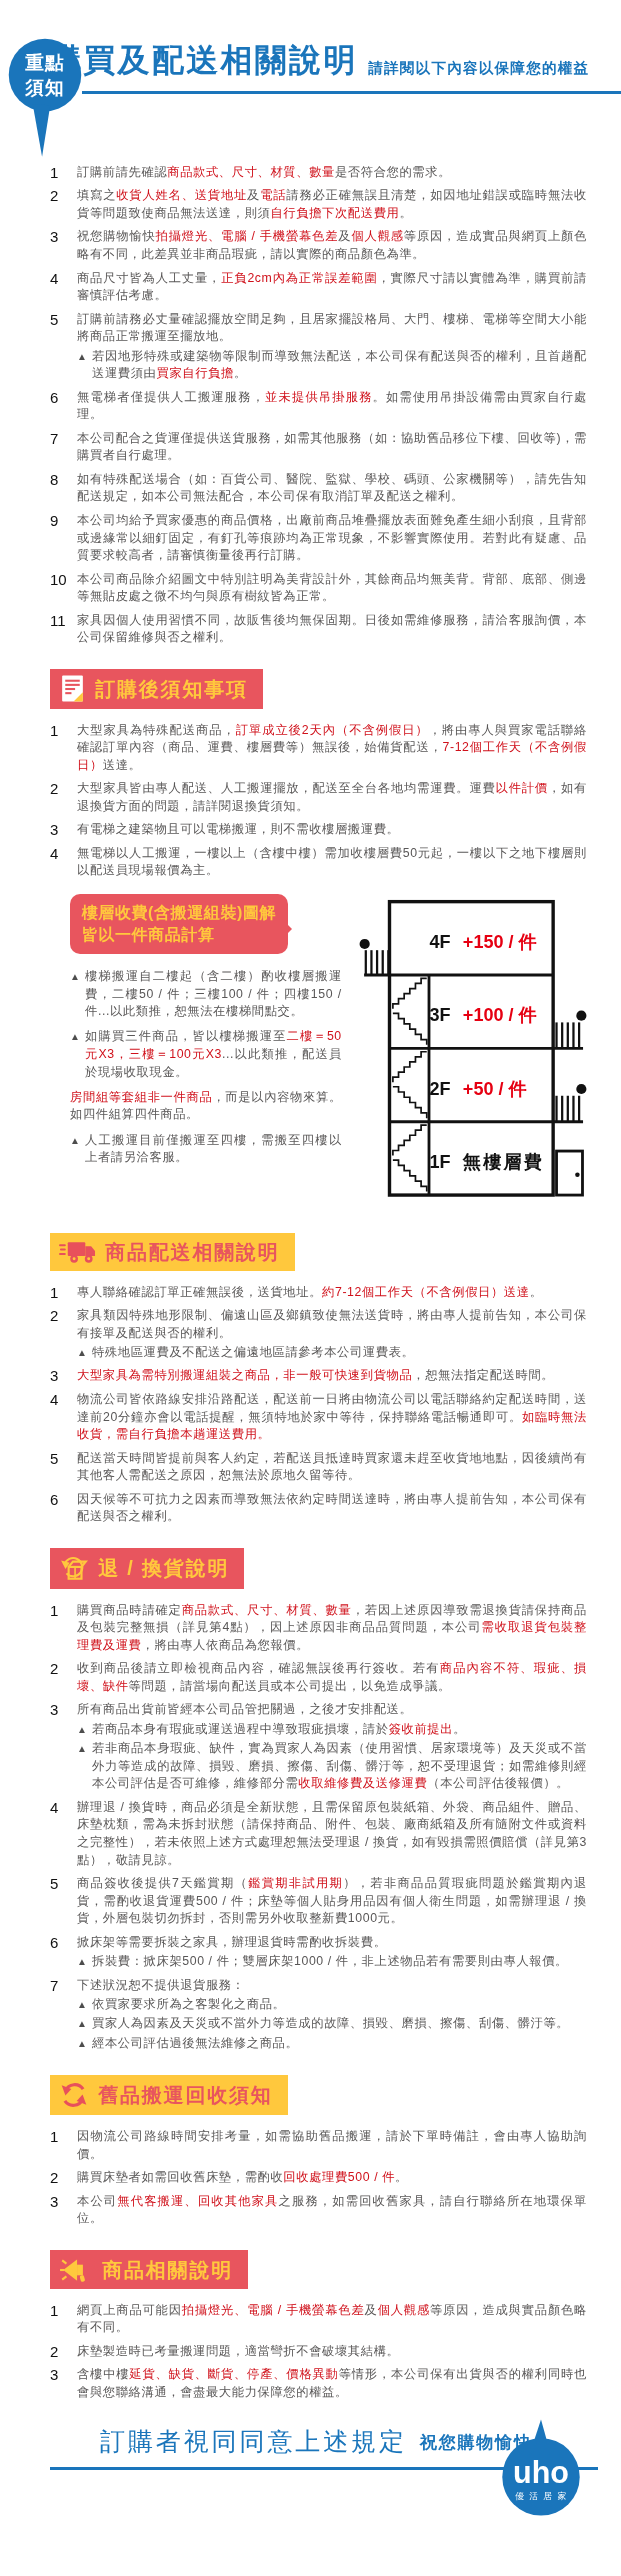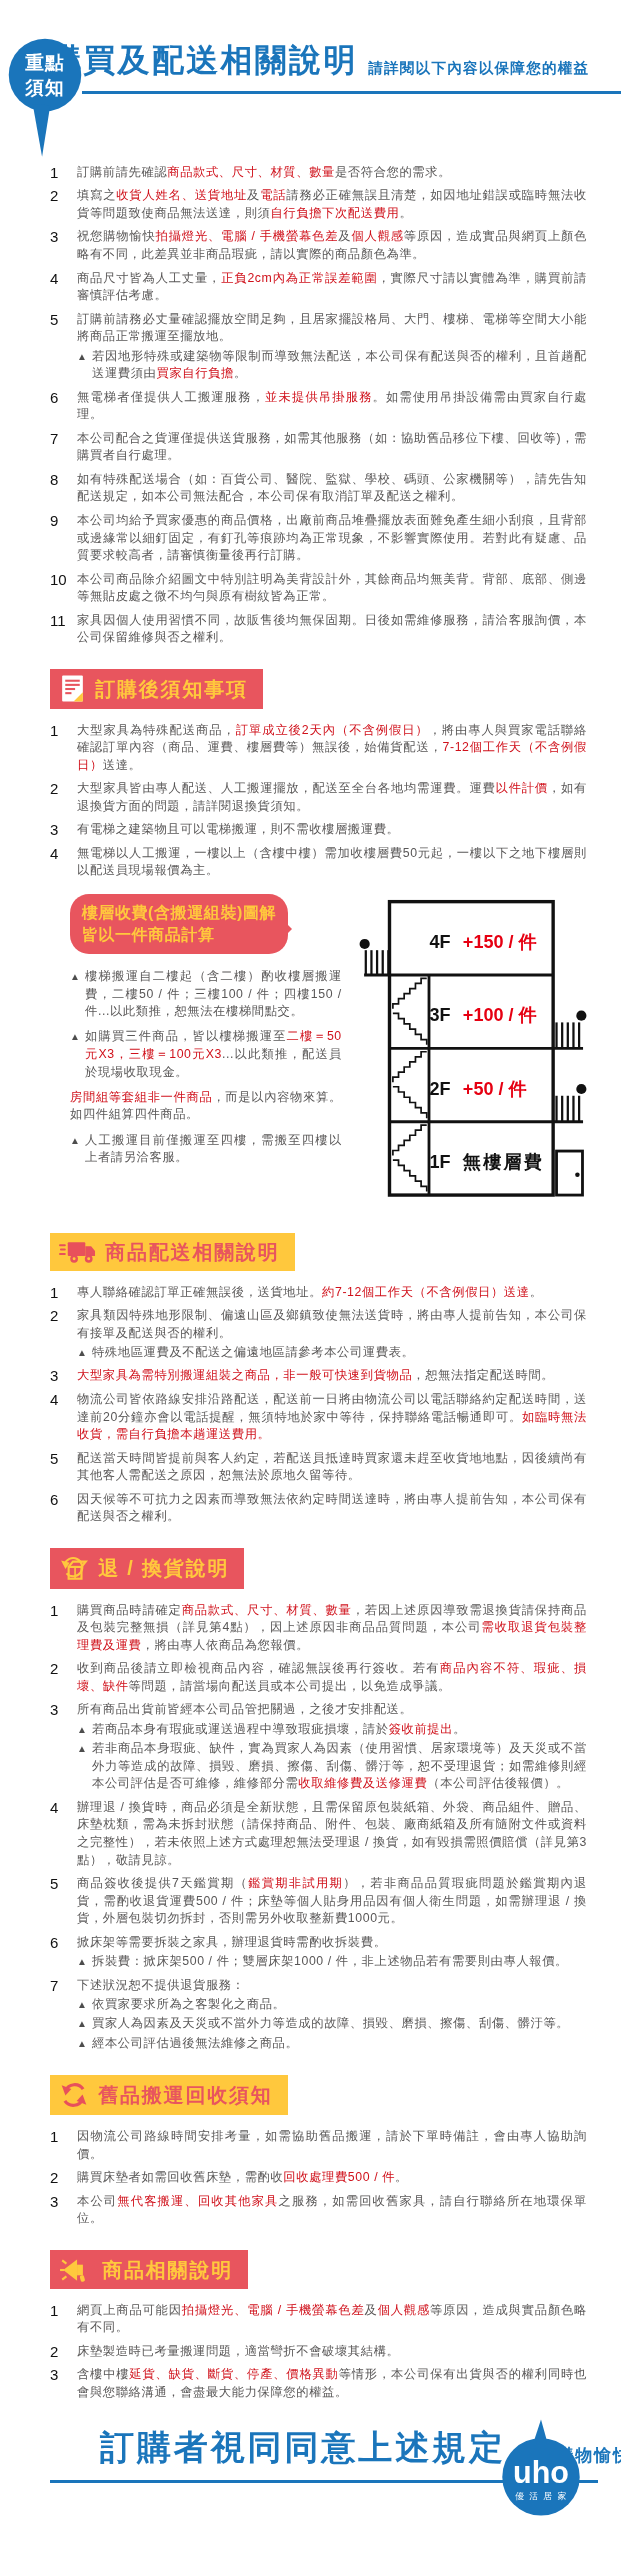--- a/index.html
+++ b/index.html
@@ -37,32 +37,32 @@
   .item-body{flex:1;font-size:12.3px;line-height:17.6px;color:var(--gray);letter-spacing:0.6px;text-align:justify}
   .em{color:var(--red);font-weight:normal}
   .sub{display:flex;margin-top:1.8px}
   .tri{flex:0 0 15px;color:#4d4d4d;font-size:10px;line-height:17.6px}
   .sub-body{flex:1}
 
   
   .diagram{display:flex;gap:8.2px;margin:14px 0 2.3px 20px}
   .d-left{width:307px}
   .bubble{position:relative;display:inline-block;background:var(--salmon);color:var(--yellow);
-          font-size:16px;font-weight:bold;line-height:1.4;padding:7.6px 11.7px;border-radius:19px;letter-spacing:0.6px}
+          font-size:16px;font-weight:bold;line-height:1.4;padding:7.6px 11.7px;border-radius:10px;letter-spacing:0.6px}
   .bubble:after{content:"";position:absolute;right:-14px;top:58%;transform:translateY(-50%);
           border:10px solid transparent;border-left-color:var(--salmon)}
   .d-notes{margin-top:14px}
   .d-note{display:flex;margin:7.6px 0;font-size:12.3px;line-height:17.6px;color:var(--gray);letter-spacing:0.6px;text-align:justify}
   .d-note .body{flex:1}
   .d-right{flex:0 0 auto;padding-top:2.3px}
 
   
   .footer{position:relative;margin-top:23.4px;height:117px}
   .f-row{display:flex;align-items:flex-end;gap:13px;padding-left:50px;white-space:nowrap}
-  .f-agree{font-size:34px;font-weight:bold;color:var(--blue);letter-spacing:2.9px}
+  .f-agree{font-size:25px;font-weight:normal;color:var(--blue);letter-spacing:2.9px}
   .f-wish{font-size:17px;font-weight:bold;color:var(--blue);letter-spacing:1.8px;padding-bottom:4.1px}
   .f-line{margin-top:8.8px;height:2.9px;background:var(--blue);width:548px}
   .f-logo{position:absolute;right:2.3px;top:-8.2px}
 </style>
 </head>
 <body>
 
 <div class="page">
 
   <div class="header">

